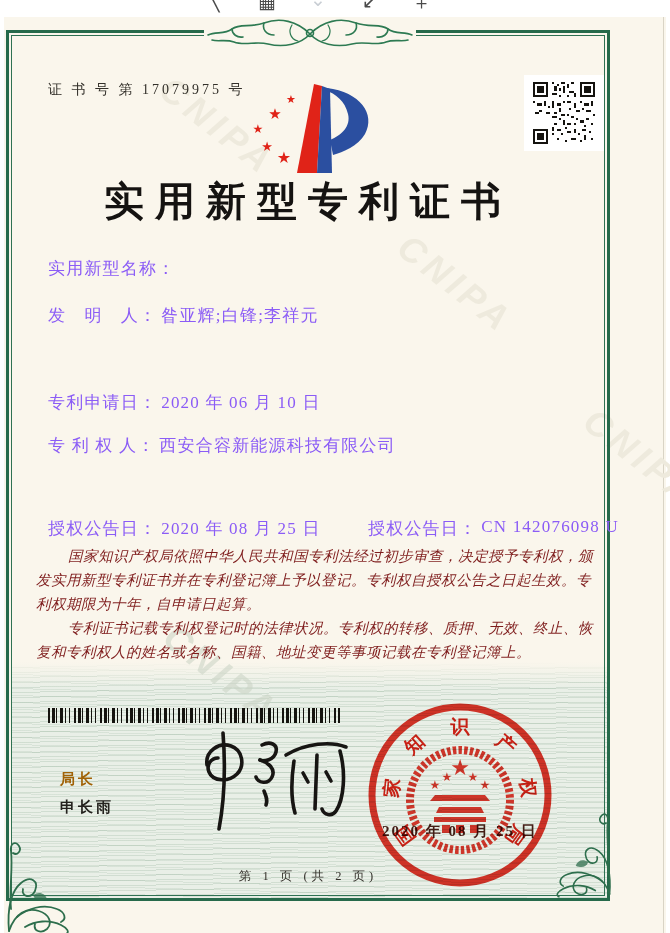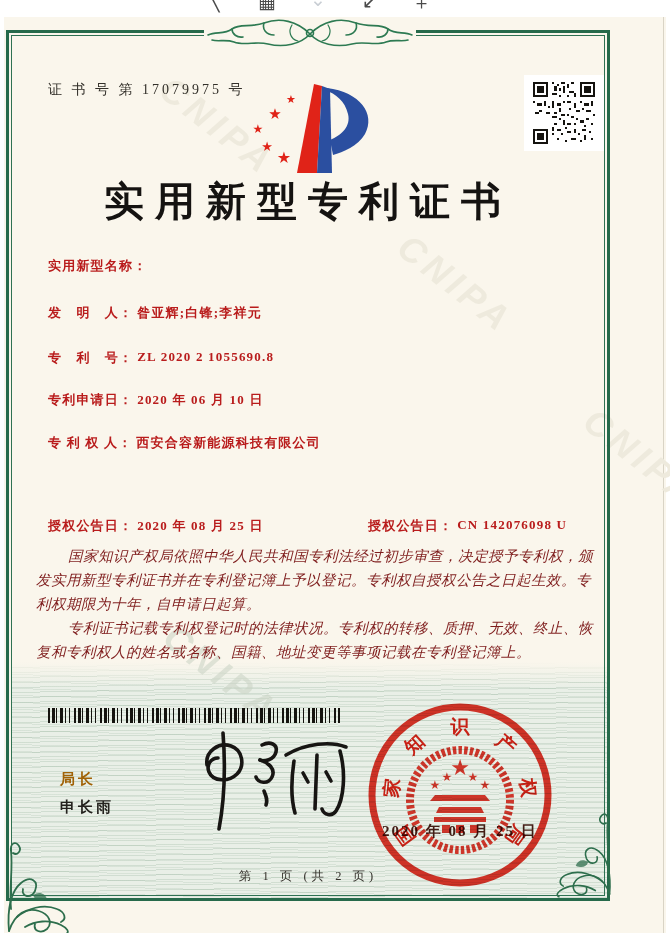--- a/index.html
+++ b/index.html
@@ -45,21 +45,21 @@
 
   
   .cert-no { position:absolute; left:44px; top:64px; font-size:14px; letter-spacing:3px; color:#33302a; z-index:4; }
   .logo { position:absolute; left:240px; top:64px; width:152px; height:96px; z-index:4; }
   .qr-box { position:absolute; left:520px; top:58px; width:80px; height:76px; background:#fff; z-index:4;
             display:flex; align-items:center; justify-content:center; }
   .title { position:absolute; left:2px; top:157px; width:604px; text-align:center;
            font-size:40px; font-weight:700; letter-spacing:11px; color:#151311; z-index:4; }
 
   
-  .row { position:absolute; left:44px; display:flex; font-size:13px; color:#b91c1c; letter-spacing:1.2px; z-index:4;font-weight:bold; }
+  .row { position:absolute; left:44px; display:flex; font-size:17px; color:#8b5cf6; letter-spacing:1.2px; z-index:4; }
   .row .lbl { white-space:pre; }
   .row .val { margin-left:4px; }
   .r-name   { top:240px; }
   .r-inv    { top:287px;text-align:center; }
   .r-pno    { top:332px; }
   .r-fdate  { top:374px; }
   .r-owner  { top:417px; }
   .r-addr   { top:452px; }
   .r-addr .val { width:418px; line-height:19px; }
   .r-gdate  { top:500px; }
@@ -198,24 +198,20 @@
   </div>
 
   <div class="title">实用新型专利证书</div>
 
   <div class="row r-name">
     <span class="lbl">实用新型名称：</span>
   </div>
   <div class="row r-inv">
     <span class="lbl">发　明　人：</span>
     <span class="val">昝亚辉;白锋;李祥元</span>
-  </div>
-  <div class="row r-pno">
-    <span class="lbl">专　利　号：</span>
-    <span class="val">ZL 2020 2 1055690.8</span>
   </div>
   <div class="row r-fdate">
     <span class="lbl">专利申请日：</span>
     <span class="val">2020 年 06 月 10 日</span>
   </div>
   <div class="row r-owner">
     <span class="lbl">专 利 权 人：</span>
     <span class="val">西安合容新能源科技有限公司</span>
   </div>
   <div class="row r-gdate">

